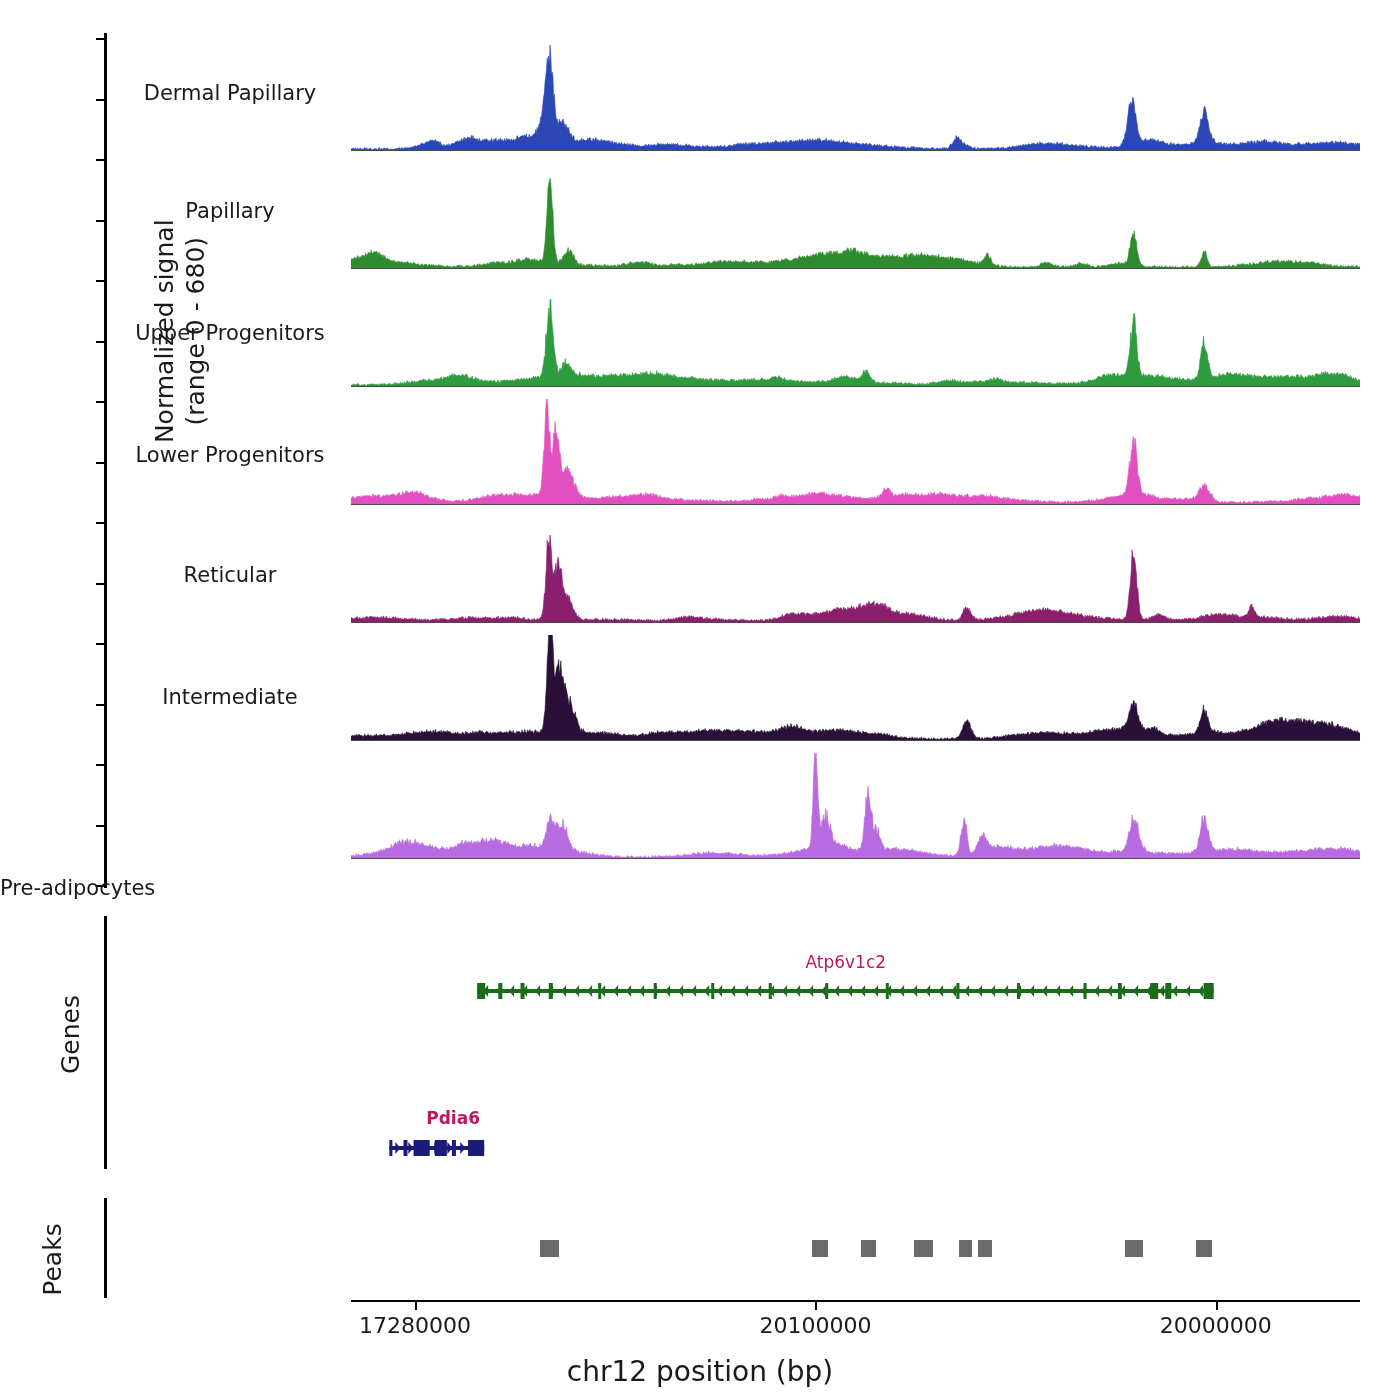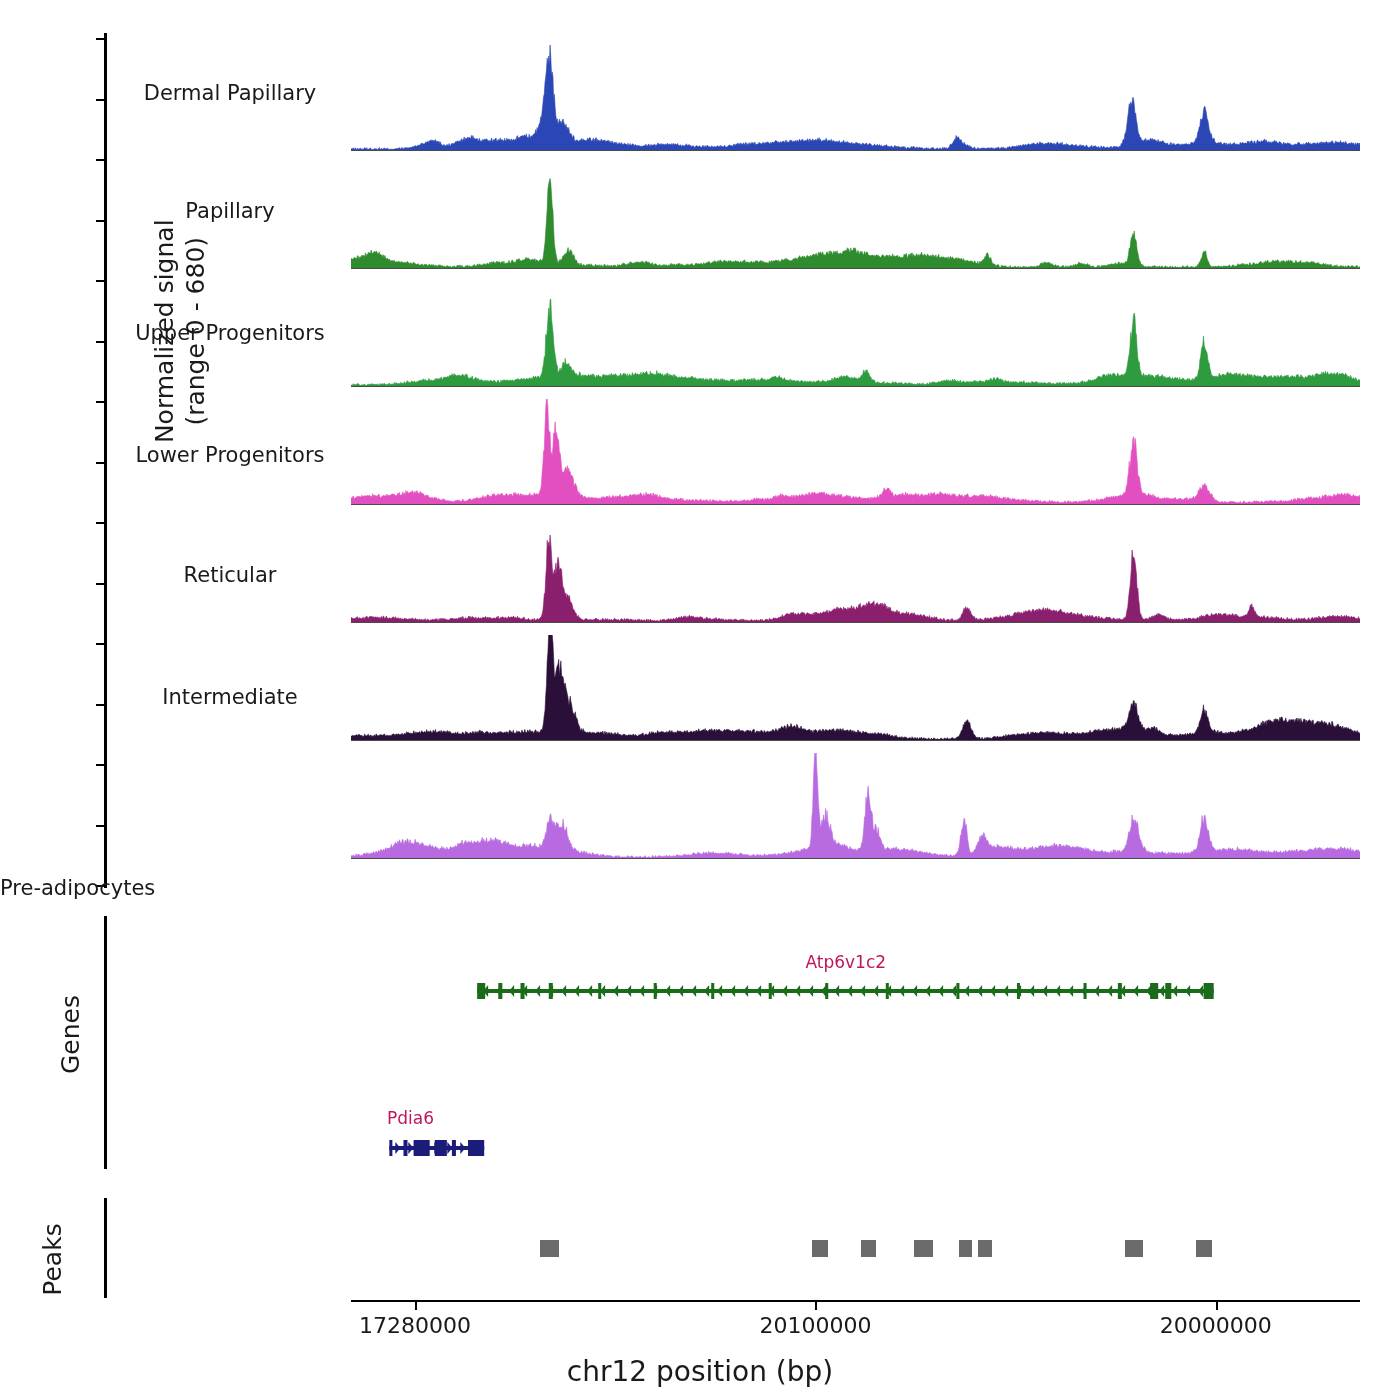--- a/index.html
+++ b/index.html
@@ -297,21 +297,21 @@
           <rect x="825.23" y="6" width="3.02699999999993" height="16" fill="#1a6b1a"></rect>
           <rect x="885.77" y="6" width="3.0270000000000437" height="16" fill="#1a6b1a"></rect>
           <rect x="956.4" y="6" width="3.0270000000000437" height="16" fill="#1a6b1a"></rect>
           <rect x="1016.94" y="6" width="3.02699999999993" height="16" fill="#1a6b1a"></rect>
           <rect x="1083.534" y="6" width="3.0270000000000437" height="16" fill="#1a6b1a"></rect>
           <rect x="1117.8400000000001" y="6" width="4.035999999999831" height="16" fill="#1a6b1a"></rect>
           <rect x="1150.1280000000002" y="6" width="8.071999999999889" height="16" fill="#1a6b1a"></rect>
           <rect x="1165.263" y="6" width="6.054000000000087" height="16" fill="#1a6b1a"></rect>
           <rect x="1203.605" y="6" width="10.089999999999918" height="16" fill="#1a6b1a"></rect>
         </svg></div>
-      <div class="gene-name" style="left: 387px; top: 1108px; width: 80px; text-align: left;">Pdia6</div>
+      <div class="gene-name" style="left: 400px; top: 1108px; width: 80px; text-align: right; font-weight: bold;">Pdia6</div>
       <div style="position: absolute; left: 0px; top: 1134px; width: 1400px; height: 28px;"><svg width="1400" height="28" viewBox="0 0 1400 28">
           <rect x="389.342" y="12" width="94.846" height="4" fill="#1b1b7a"></rect>
           <path d="M 395.342,8 L 400.342,14 L 395.342,20 Z" fill="#1b1b7a"></path>
           <path d="M 408.342,8 L 413.342,14 L 408.342,20 Z" fill="#1b1b7a"></path>
           <path d="M 421.342,8 L 426.342,14 L 421.342,20 Z" fill="#1b1b7a"></path>
           <path d="M 434.342,8 L 439.342,14 L 434.342,20 Z" fill="#1b1b7a"></path>
           <path d="M 447.342,8 L 452.342,14 L 447.342,20 Z" fill="#1b1b7a"></path>
           <path d="M 460.342,8 L 465.342,14 L 460.342,20 Z" fill="#1b1b7a"></path>
           <path d="M 473.342,8 L 478.342,14 L 473.342,20 Z" fill="#1b1b7a"></path>
           <rect x="389.342" y="6" width="3.0270000000000437" height="16" fill="#1b1b7a"></rect>

